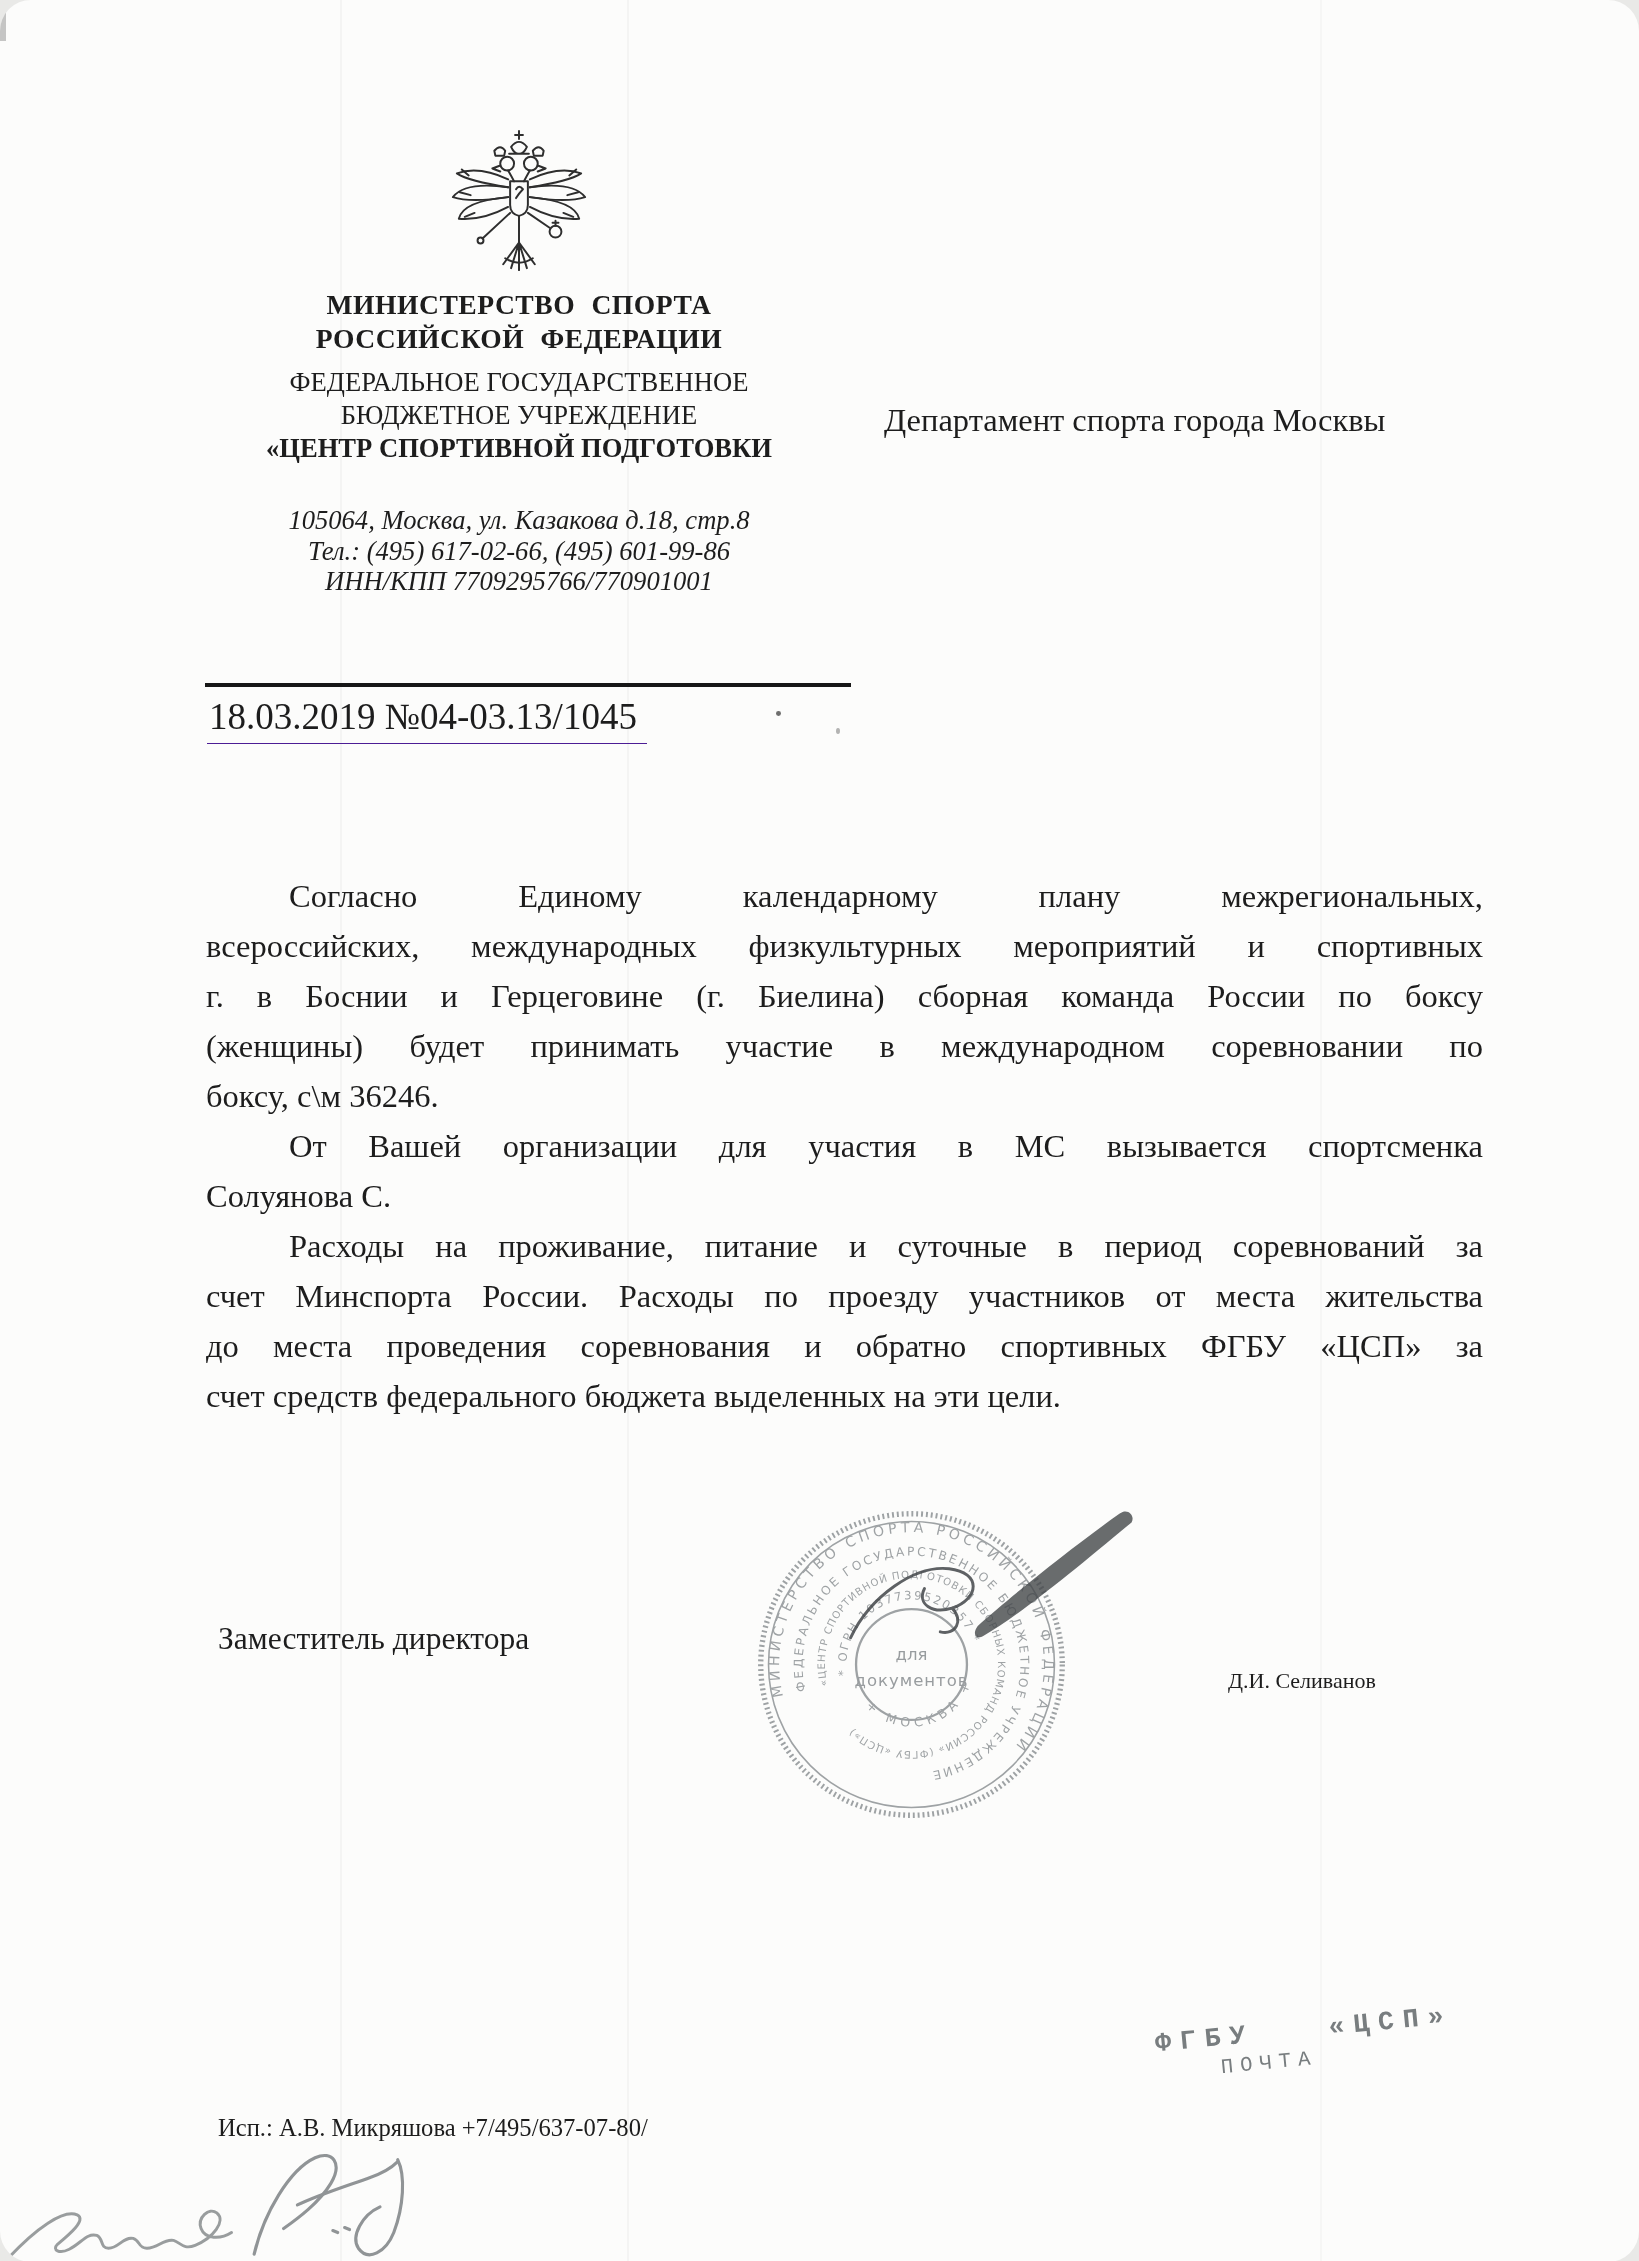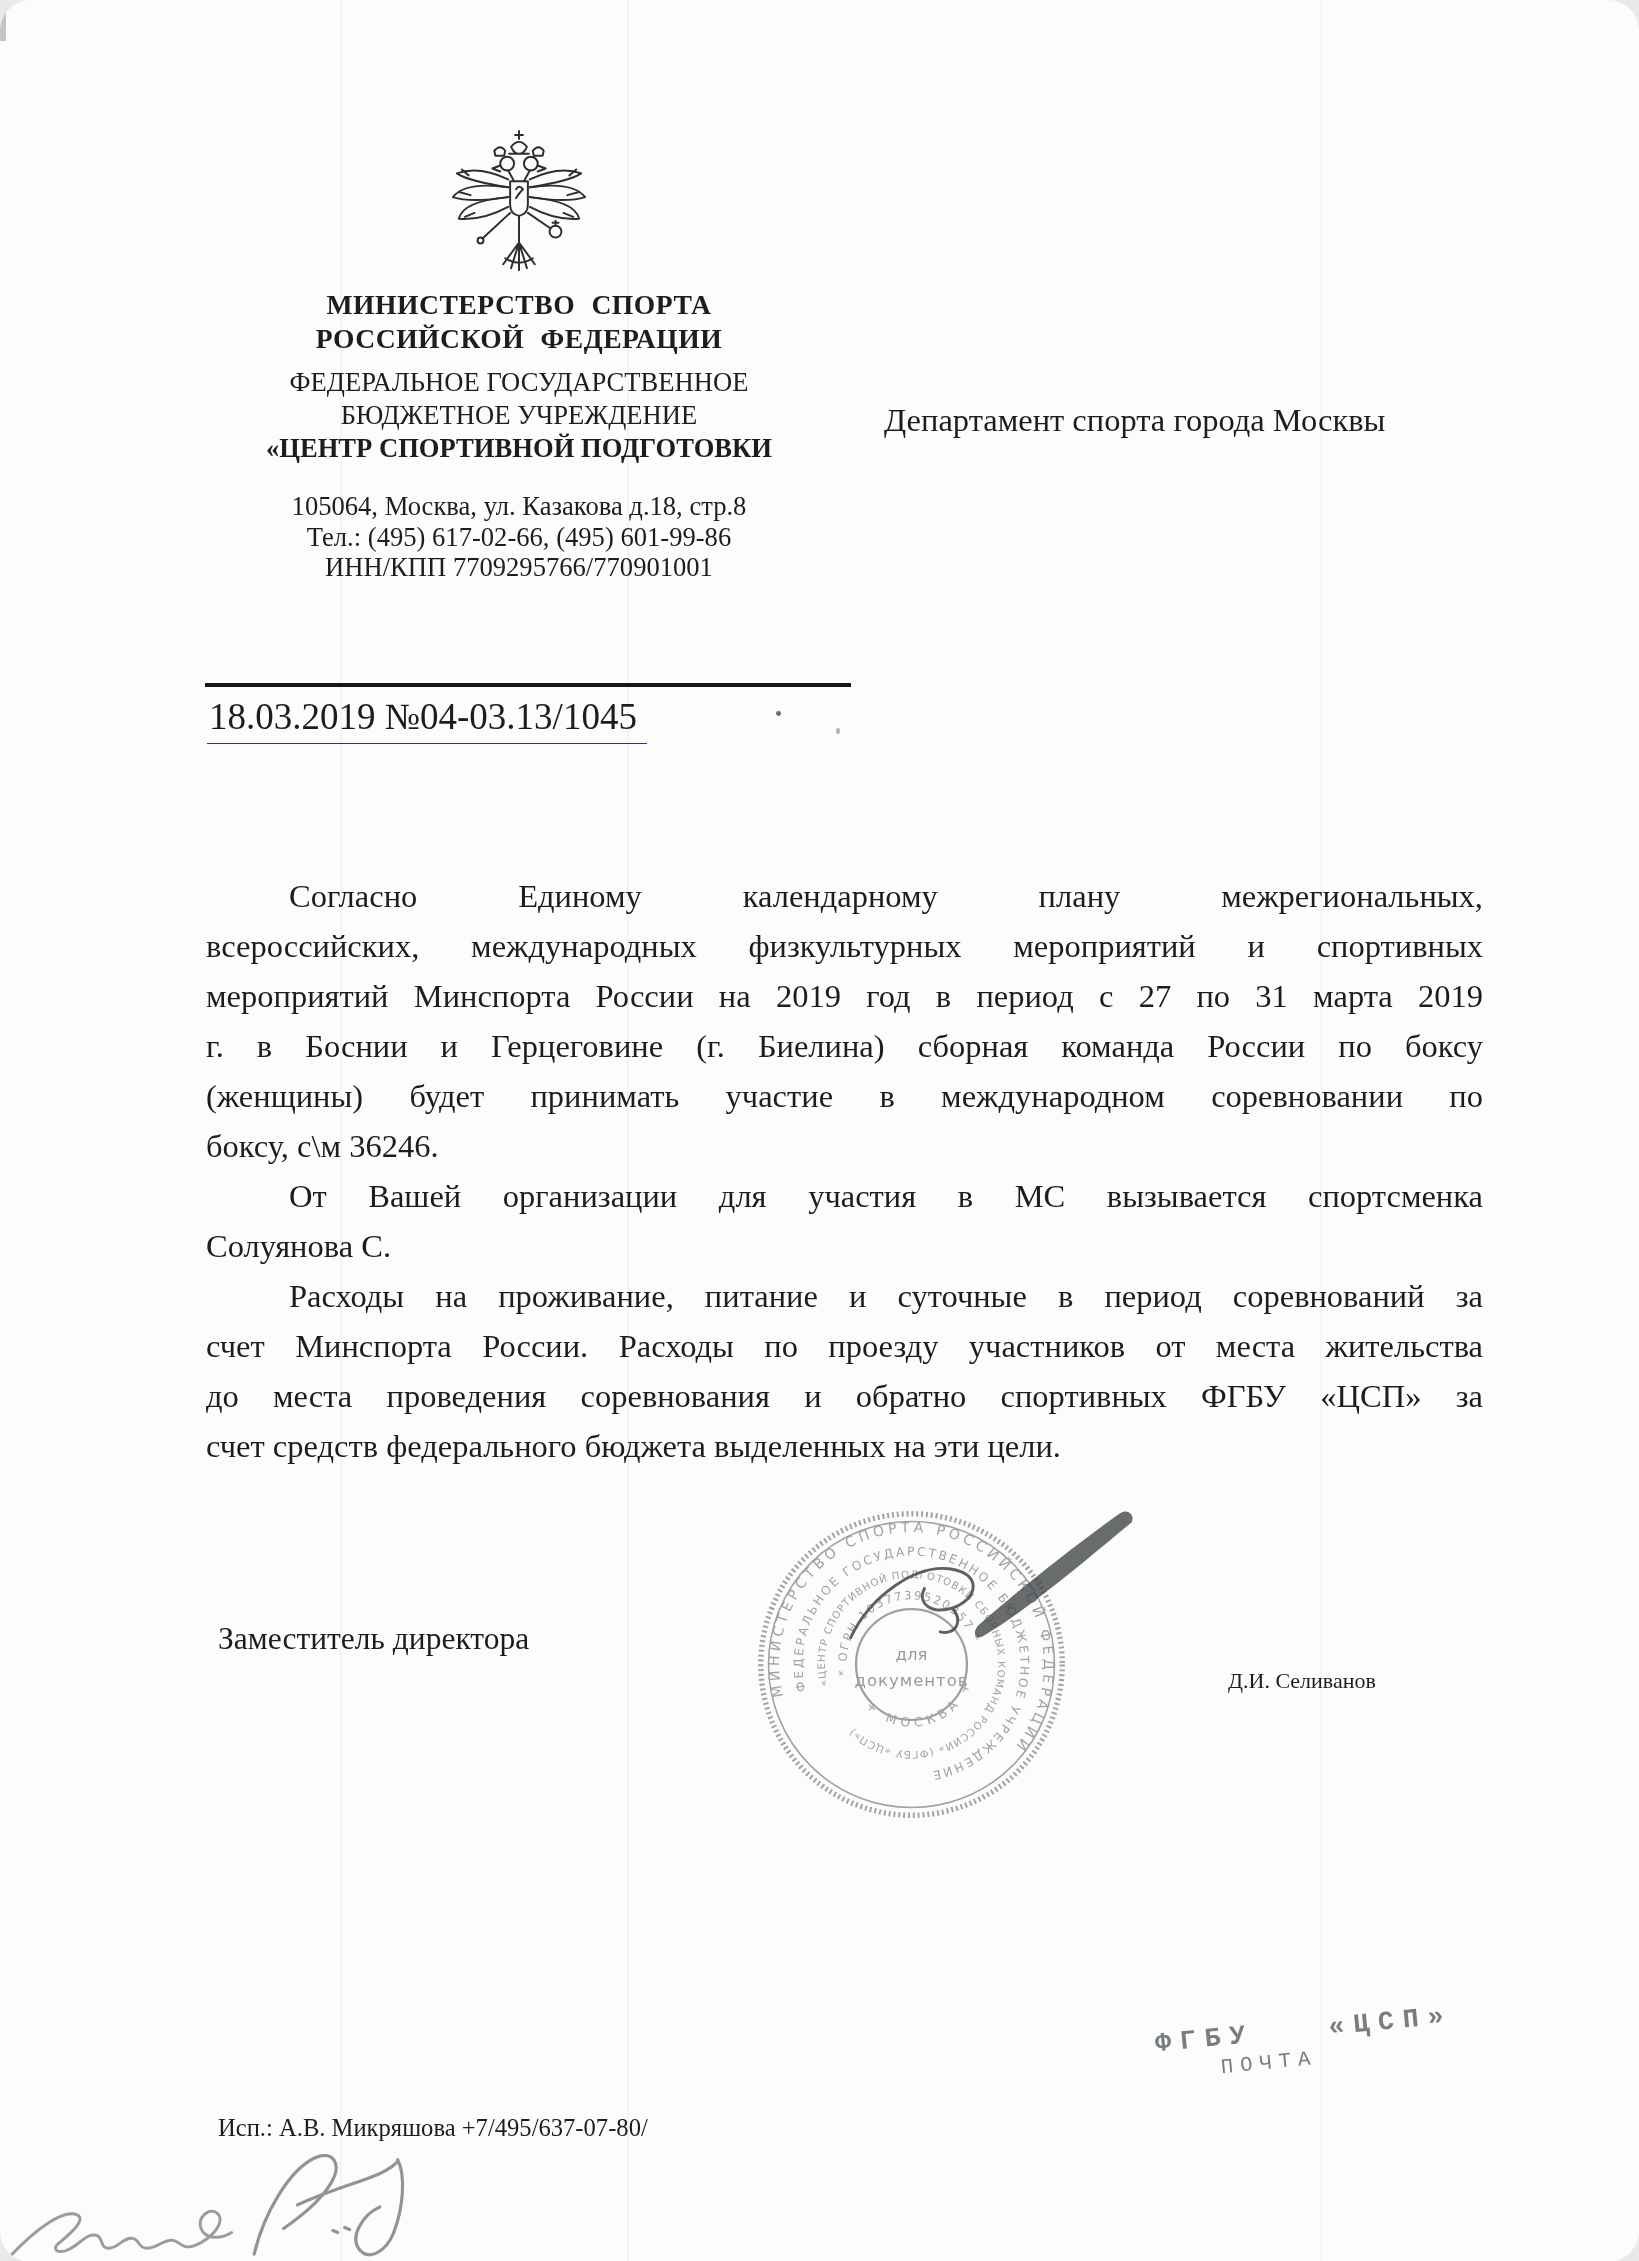--- a/index.html
+++ b/index.html
@@ -12,21 +12,21 @@
   .scanline{position:absolute;top:0;width:2px;height:2262px;background:#8a8a8a;opacity:.07;}
   .speck{position:absolute;border-radius:50%;}
   .corner-mark{position:absolute;left:0;top:5.9px;width:5.9px;height:35px;background:#8d8d8d;opacity:.5;}
 
   
   .eagle{position:absolute;left:445px;top:128px;width:148px;height:156px;}
   .head-col{position:absolute;left:184px;top:288px;width:670px;text-align:center;}
   .ministry{font-weight:bold;font-size:27.6px;line-height:34px;word-spacing:8.9px;letter-spacing:0.5px;}
   .org{margin-top:10px;font-size:26.6px;line-height:33px;}
   .org .b{font-weight:bold;}
-  .addr{margin-top:26px;font-size:26.6px;line-height:30.5px;}
+  .addr{margin-top:40px;font-size:26.6px;line-height:30.5px;font-style:italic;}
 
   .rule{position:absolute;left:205px;top:683px;width:646px;height:3.9px;background:#171717;}
   .refline{position:absolute;left:207px;top:695px;font-size:37px;}
   .refline span{display:inline-block;border-bottom:1px solid #4c1d95;padding:0 9.9px 4.9px 2px;}
 
   .recipient{position:absolute;left:884px;top:402px;width:630px;font-size:32.5px;}
 
   
   .body{position:absolute;left:206px;top:871px;width:1277px;font-size:32.5px;line-height:50px;}
   .ln{text-align:justify;text-align-last:justify;}
@@ -122,21 +122,20 @@
 
   <div class="refline">
     <span>18.03.2019 №04-03.13/1045</span>
   </div>
 
   <div class="recipient">Департамент спорта города Москвы</div>
 
   <div class="body">
     <div class="ln ind">Согласно Единому календарному плану межрегиональных,</div>
     <div class="ln">всероссийских, международных физкультурных мероприятий и спортивных</div>
-    <div class="ln">мероприятий Минспорта России на 2019 год в период с 27 по 31 марта 2019</div>
     <div class="ln">г. в Боснии и Герцеговине (г. Биелина) сборная команда России по боксу</div>
     <div class="ln">(женщины) будет принимать участие в международном соревновании по</div>
     <div class="ln end">боксу, с\м 36246.</div>
     <div class="ln ind">От Вашей организации для участия в МС вызывается спортсменка</div>
     <div class="ln end">Солуянова С.</div>
     <div class="ln ind">Расходы на проживание, питание и суточные в период соревнований за</div>
     <div class="ln">счет Минспорта России. Расходы по проезду участников от места жительства</div>
     <div class="ln">до места проведения соревнования и обратно спортивных ФГБУ «ЦСП» за</div>
     <div class="ln end">счет средств федерального бюджета выделенных на эти цели.</div>
   </div>

